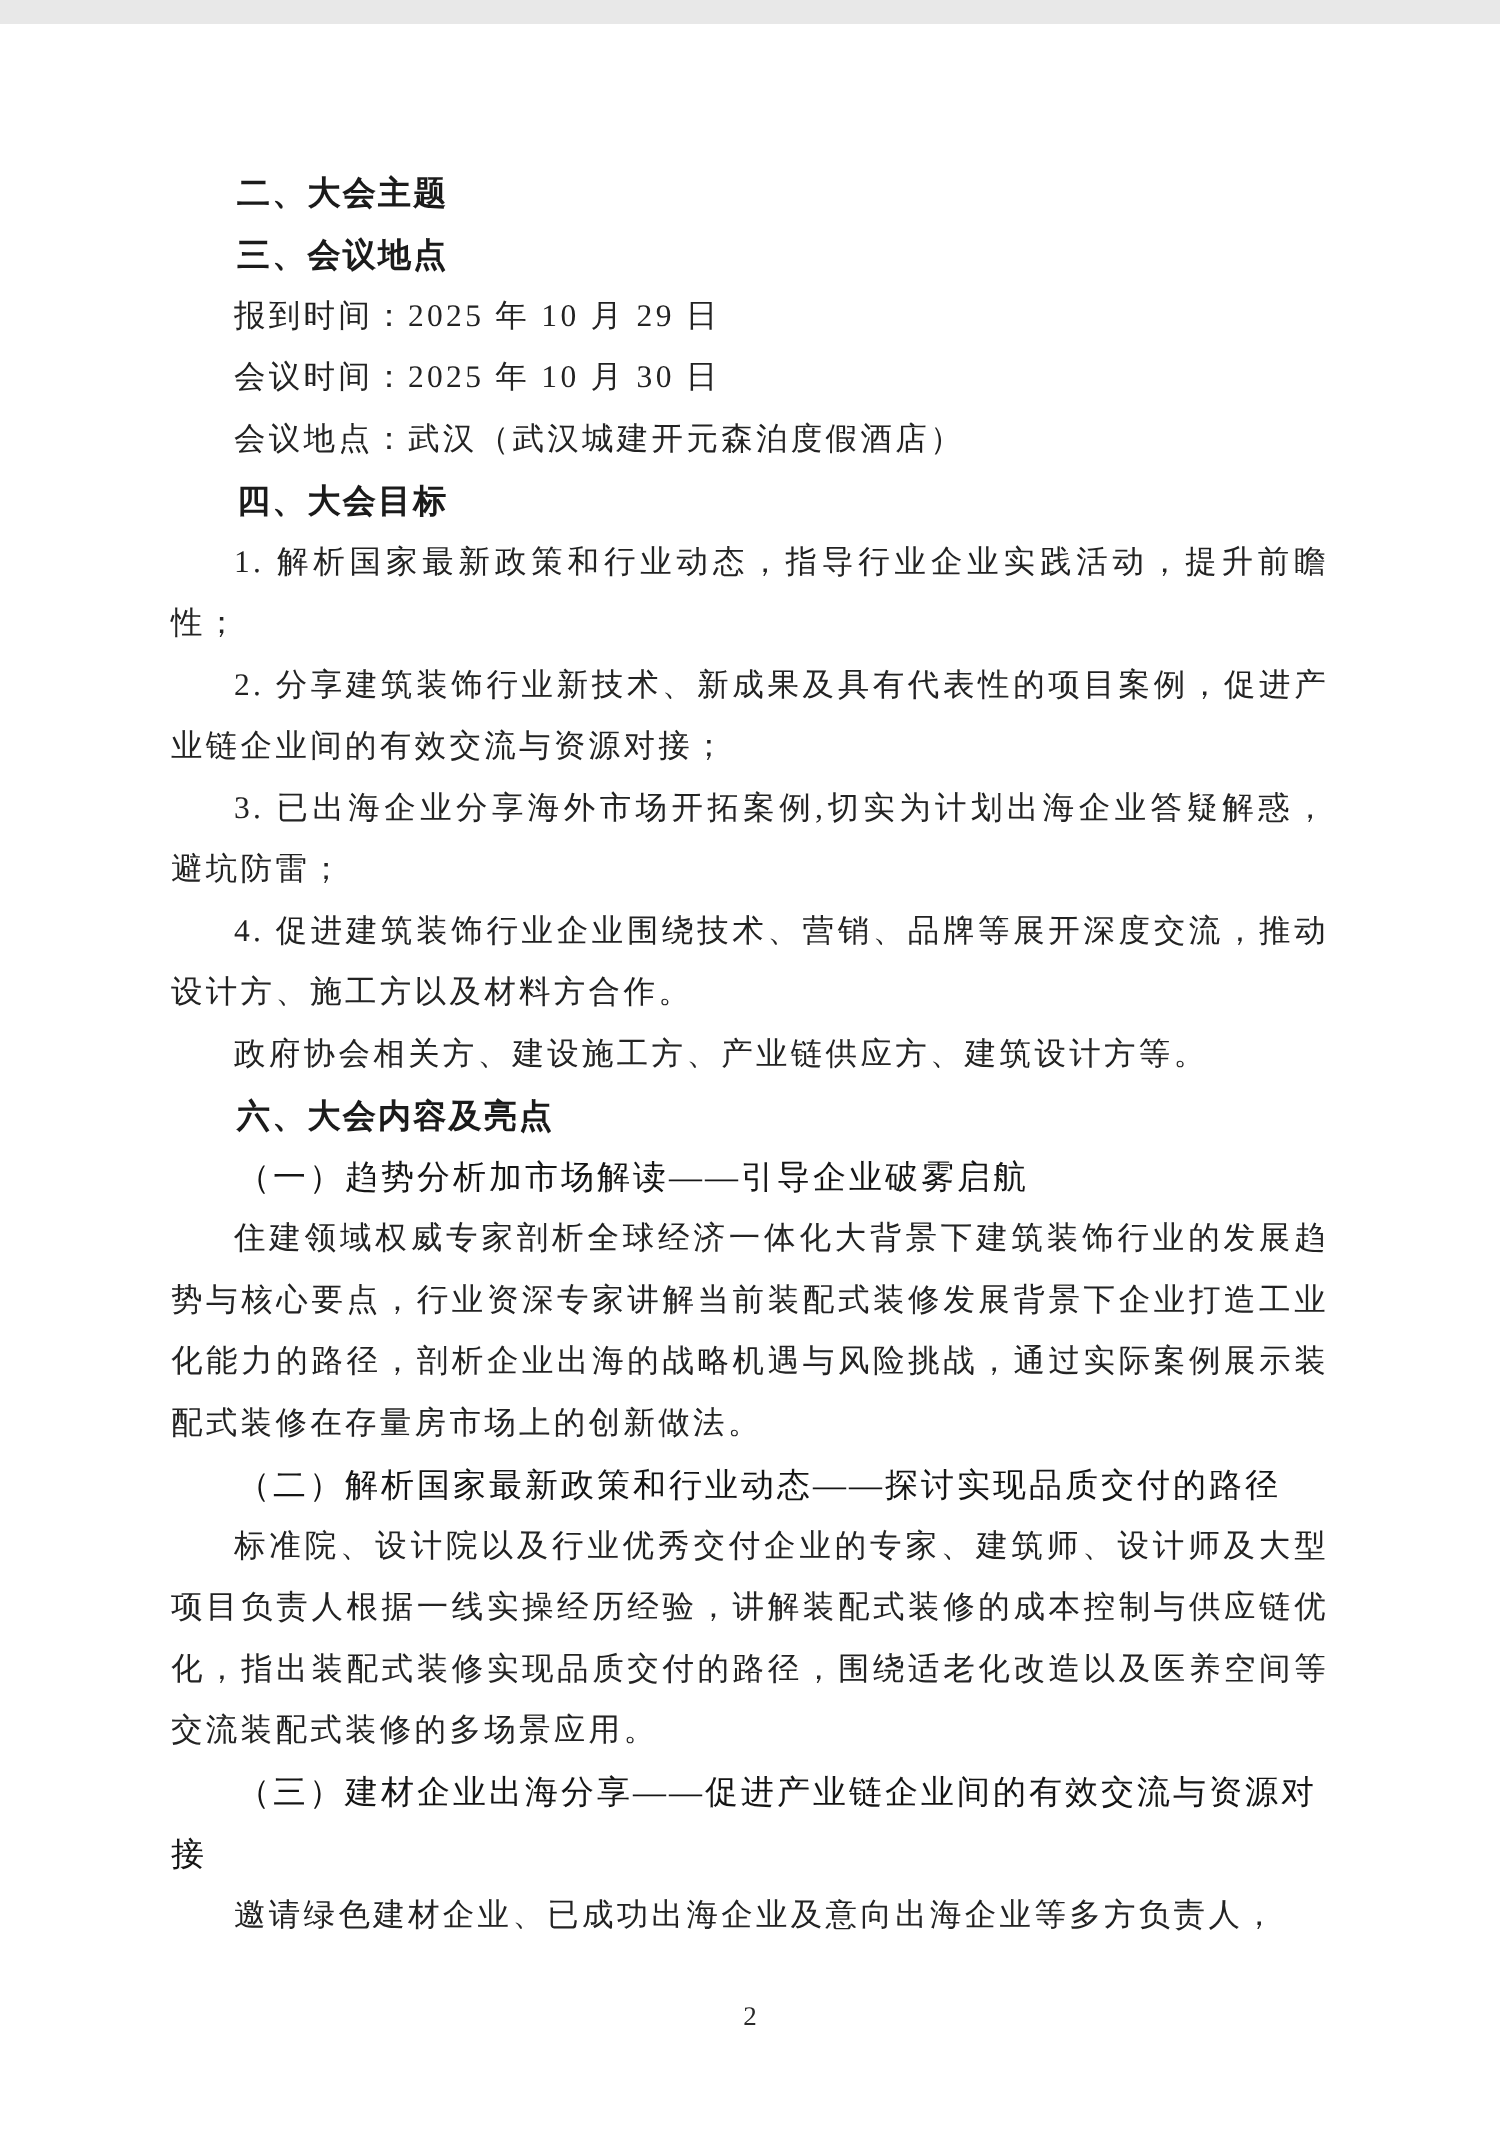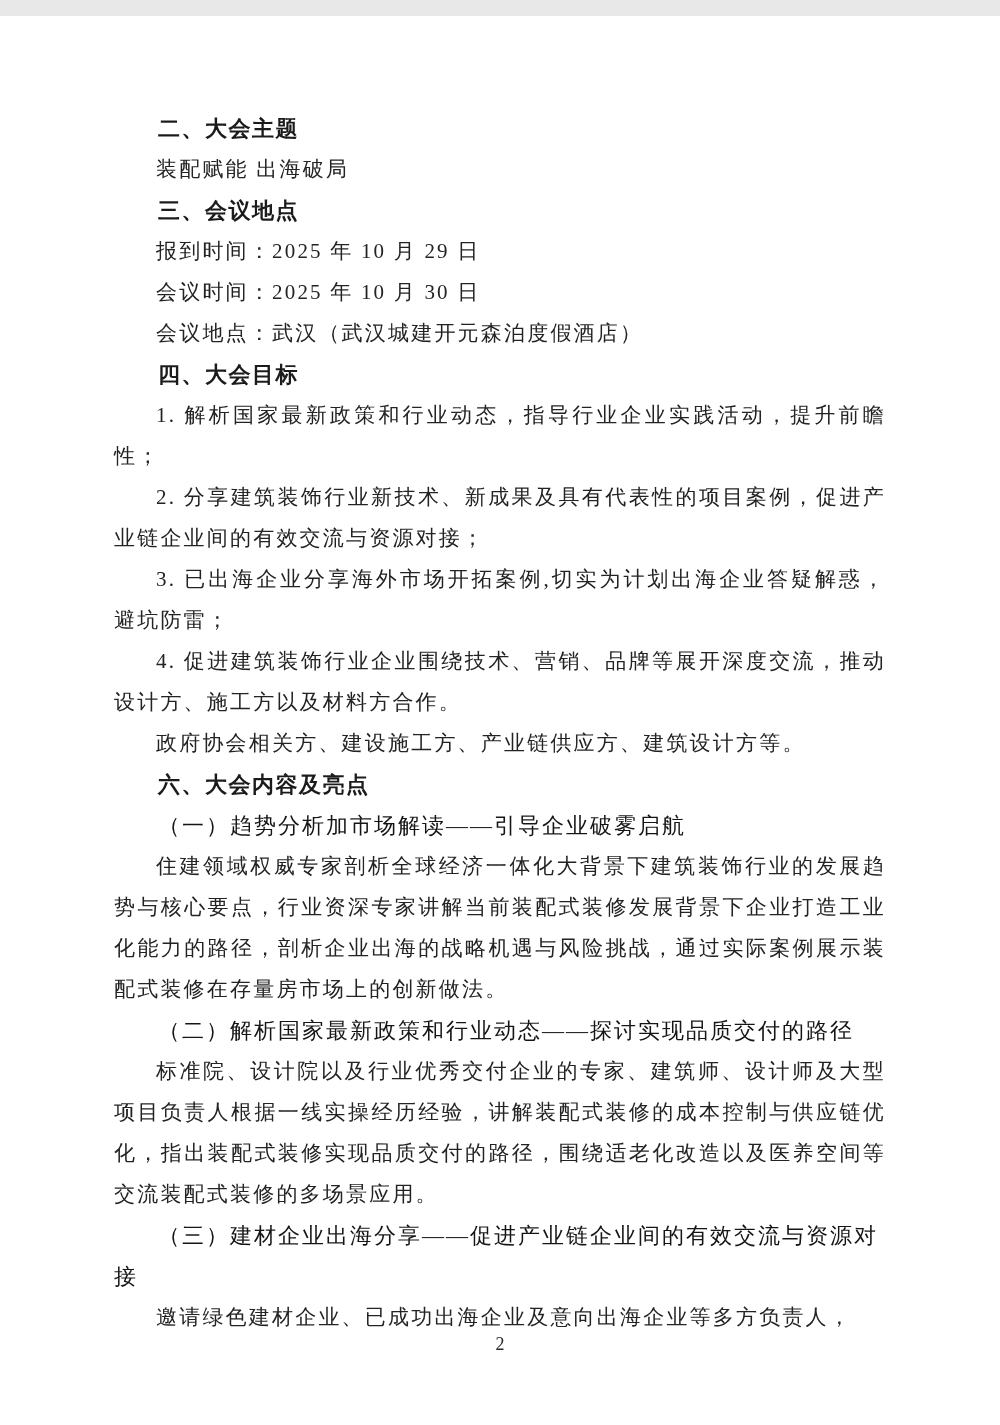--- a/index.html
+++ b/index.html
@@ -60,21 +60,20 @@
     font-size: 18px;
     color: #2a2a2a;
   }
 </style>
 </head>
 <body>
 
 <div class="doc-page">
   <div class="doc-content">
     <p class="block heading">二、大会主题</p>
-    <p class="block body-text">装配赋能 出海破局</p>
     <p class="block heading">三、会议地点</p>
     <p class="block body-text">报到时间：2025 年 10 月 29 日</p>
     <p class="block body-text">会议时间：2025 年 10 月 30 日</p>
     <p class="block body-text">会议地点：武汉（武汉城建开元森泊度假酒店）</p>
     <p class="block heading">四、大会目标</p>
     <p class="block body-text">1. 解析国家最新政策和行业动态，指导行业企业实践活动，提升前瞻性；</p>
     <p class="block body-text">2. 分享建筑装饰行业新技术、新成果及具有代表性的项目案例，促进产业链企业间的有效交流与资源对接；</p>
     <p class="block body-text">3. 已出海企业分享海外市场开拓案例,切实为计划出海企业答疑解惑，避坑防雷；</p>
     <p class="block body-text">4. 促进建筑装饰行业企业围绕技术、营销、品牌等展开深度交流，推动设计方、施工方以及材料方合作。</p>
     <p class="block body-text">政府协会相关方、建设施工方、产业链供应方、建筑设计方等。</p>

